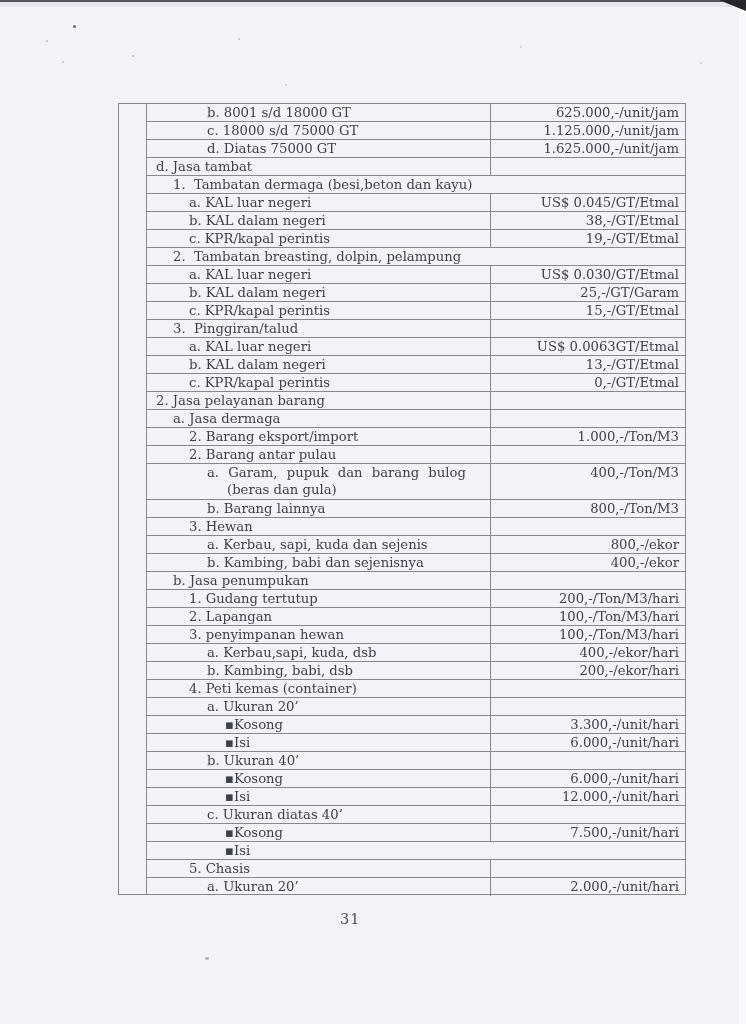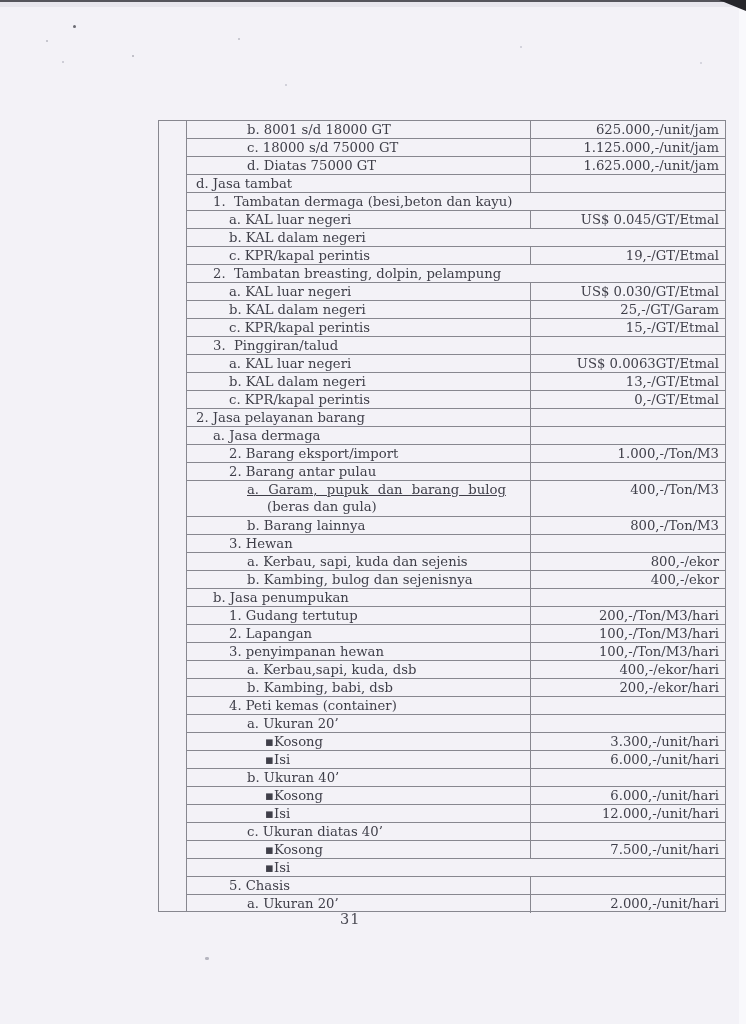--- a/index.html
+++ b/index.html
@@ -23,25 +23,24 @@
   .edge-top{position:absolute;top:0;left:0;right:0;height:2px;background:#55555c;}
   .edge-top-fade{position:absolute;top:2px;left:0;right:0;height:5px;background:#e7e6ed;}
   .edge-right{position:absolute;top:0;bottom:0;right:0;width:7px;background:#f9f9fc;}
   .corner-wedge{
     position:absolute;top:0;right:0;width:0;height:0;
     border-top:11px solid #26262b;border-left:27px solid transparent;
   }
   .speck{position:absolute;border-radius:50%;}
   
   .table-wrap{
-    position:absolute;left:118px;top:120px;width:568px;height:792px;
+    position:absolute;left:118px;top:103px;width:568px;height:792px;
     border:1px solid var(--line);
     box-sizing:border-box;
     display:flex;
-    margin-left:40px;
   }
   .narrow-col{
     width:28px;flex:0 0 28px;height:100%;
     border-right:1px solid var(--line);
     box-sizing:border-box;
   }
   .rows{flex:1;display:flex;flex-direction:column;}
   .row{
     display:flex;height:18px;flex:0 0 18px;
     border-bottom:1px solid var(--line);
@@ -57,21 +56,21 @@
     border-left:1px solid var(--line);
     text-align:right;padding-right:6px;
     white-space:pre;
   }
   .row.span .val{border-left:none;}
   .indent-1{padding-left:9px;}
   .indent-2{padding-left:26px;}
   .indent-3{padding-left:42px;}
   .indent-4{padding-left:60px;}
   .indent-5{padding-left:78px;}
-  .l1{line-height:17px;text-decoration:underline;}
+  .l1{line-height:17px;}
   .l1.justify{word-spacing:5px;}
   .l2{line-height:17px;margin-left:20px;}
   .page-number{
     position:absolute;left:340px;top:911px;width:90px;
     font-size:14.5px;color:#4c4c55;
     letter-spacing:1px;
   }
 </style>
 </head>
 <body>
@@ -115,20 +114,21 @@
         <div class="row span">
           <div class="cell desc indent-2">1.  Tambatan dermaga (besi,beton dan kayu)</div>
           <div class="cell val"></div>
         </div>
         <div class="row">
           <div class="cell desc indent-3">a. KAL luar negeri</div>
           <div class="cell val">US$ 0.045/GT/Etmal</div>
         </div>
         <div class="row">
           <div class="cell desc indent-3">b. KAL dalam negeri</div>
+          <div class="cell val">38,-/GT/Etmal</div>
         </div>
         <div class="row">
           <div class="cell desc indent-3">c. KPR/kapal perintis</div>
           <div class="cell val">19,-/GT/Etmal</div>
         </div>
         <div class="row span">
           <div class="cell desc indent-2">2.  Tambatan breasting, dolpin, pelampung</div>
           <div class="cell val"></div>
         </div>
         <div class="row">
@@ -185,21 +185,21 @@
         </div>
         <div class="row">
           <div class="cell desc indent-3">3. Hewan</div>
           <div class="cell val"></div>
         </div>
         <div class="row">
           <div class="cell desc indent-4">a. Kerbau, sapi, kuda dan sejenis</div>
           <div class="cell val">800,-/ekor</div>
         </div>
         <div class="row">
-          <div class="cell desc indent-4">b. Kambing, bulog dan sejenisnya</div>
+          <div class="cell desc indent-4">b. Kambing, babi dan sejenisnya</div>
           <div class="cell val">400,-/ekor</div>
         </div>
         <div class="row">
           <div class="cell desc indent-2">b. Jasa penumpukan</div>
           <div class="cell val"></div>
         </div>
         <div class="row">
           <div class="cell desc indent-3">1. Gudang tertutup</div>
           <div class="cell val">200,-/Ton/M3/hari</div>
         </div>

